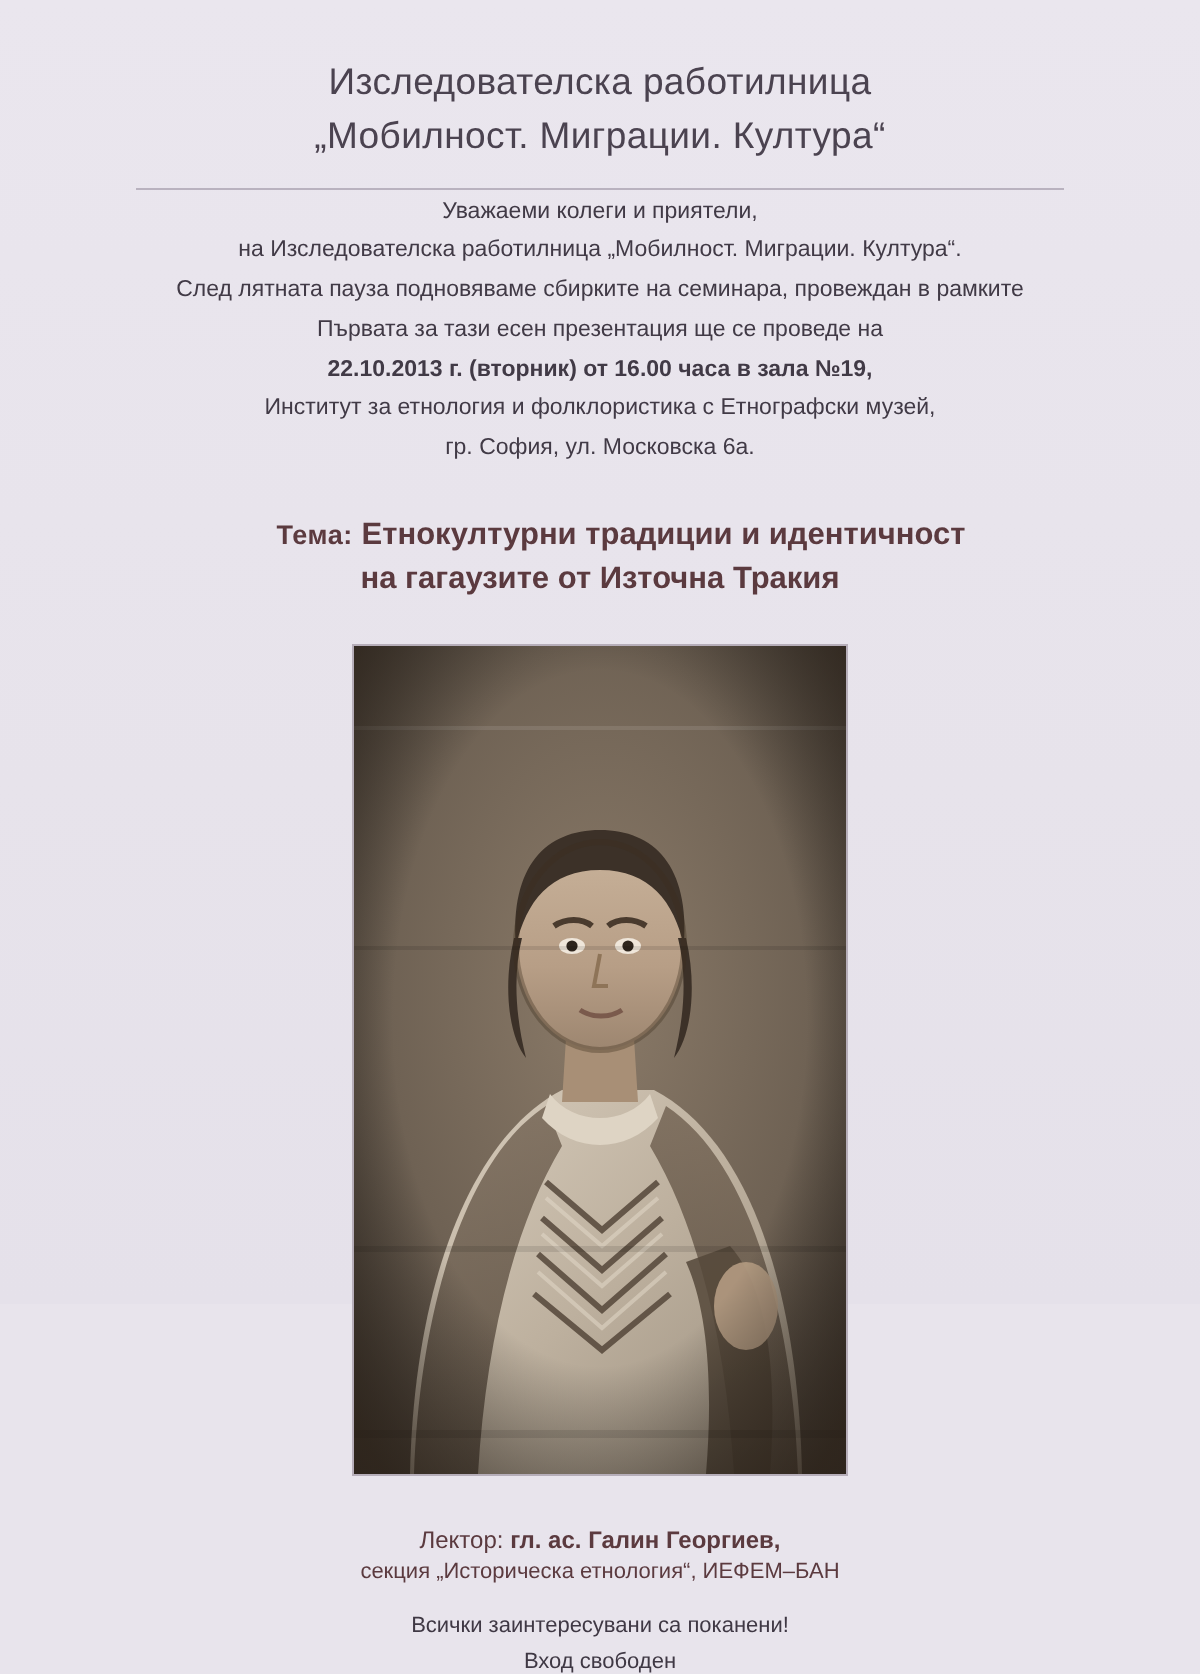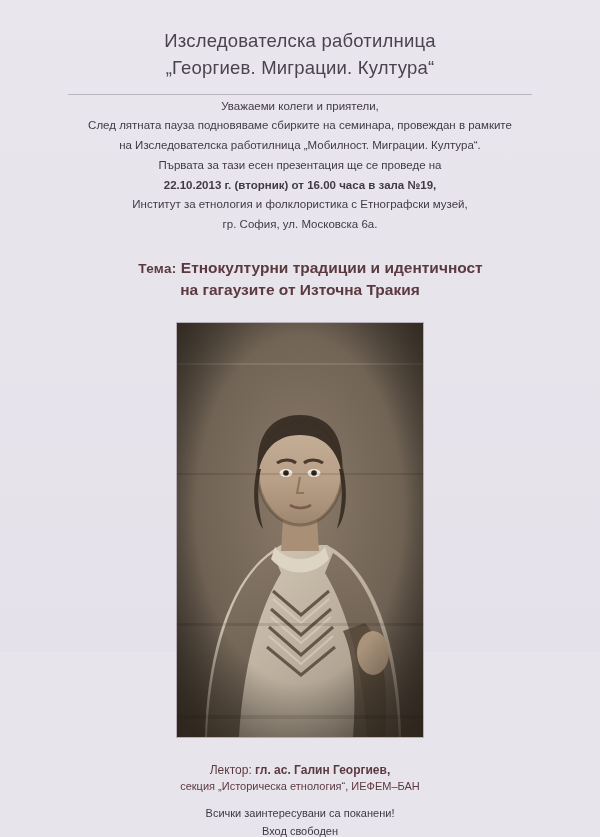--- a/index.html
+++ b/index.html
@@ -112,28 +112,28 @@
     line-height: 1.65;
   }
 </style>
 </head>
 <body>
 
 <div class="poster">
 
   <div class="header">
     <div class="header-line">Изследователска работилница</div>
-    <div class="header-line">„Георгиев. Миграции. Култура“</div>
+    <div class="header-line">„Мобилност. Миграции. Култура“</div>
     <div class="rule"></div>
   </div>
 
   <div class="intro">
     <span class="indent">Уважаеми колеги и приятели,</span>
+    <span class="indent">на Изследователска работилница „Мобилност. Миграции. Култура“.</span>
     <span class="indent">След лятната пауза подновяваме сбирките на семинара, провеждан в рамките</span>
-    <span class="indent">на Изследователска работилница „Мобилност. Миграции. Култура“.</span>
     <span class="indent">Първата за тази есен презентация ще се проведе на</span>
     <span class="indent bold">22.10.2013 г. (вторник) от 16.00 часа в зала №19,</span>
     <span class="indent">Институт за етнология и фолклористика с Етнографски музей,</span>
     <span class="indent">гр. София, ул. Московска 6а.</span>
   </div>
 
   <div class="theme">
     <div class="theme-row">
       <span class="theme-label">Тема:</span>
       <span class="theme-caps">Етнокултурни традиции и идентичност</span>

